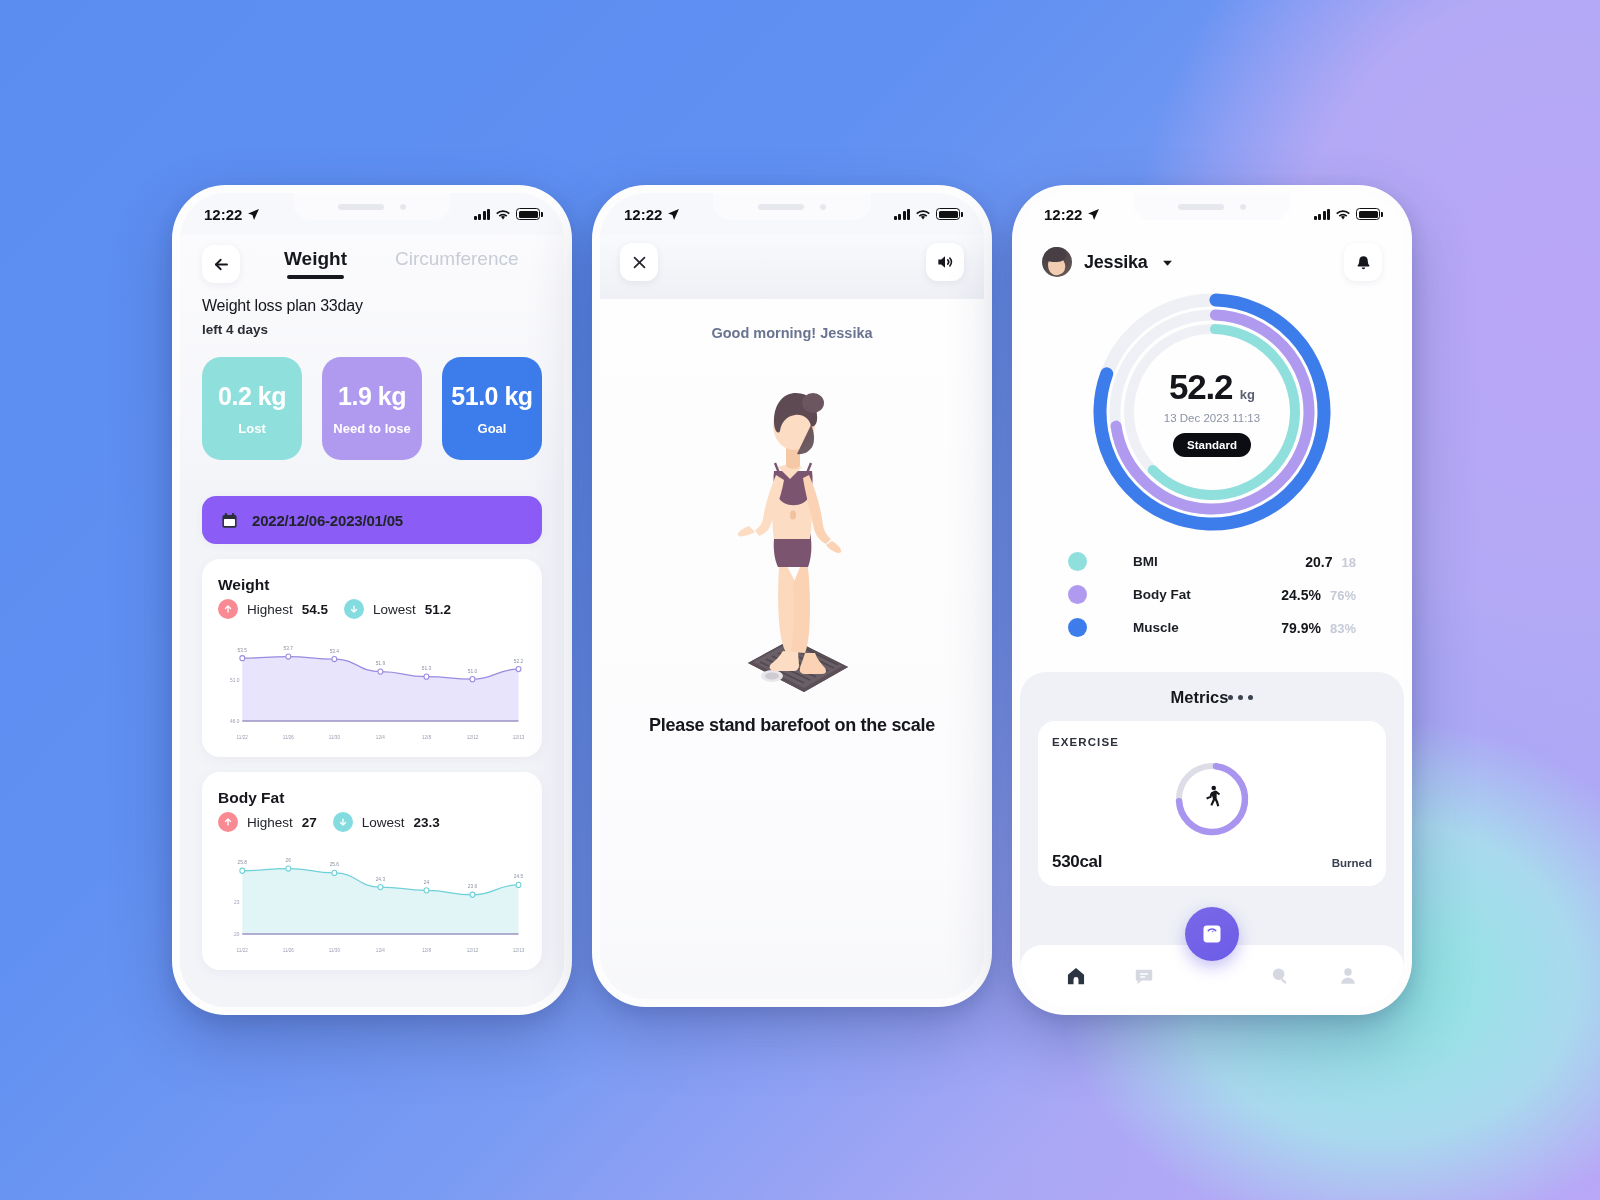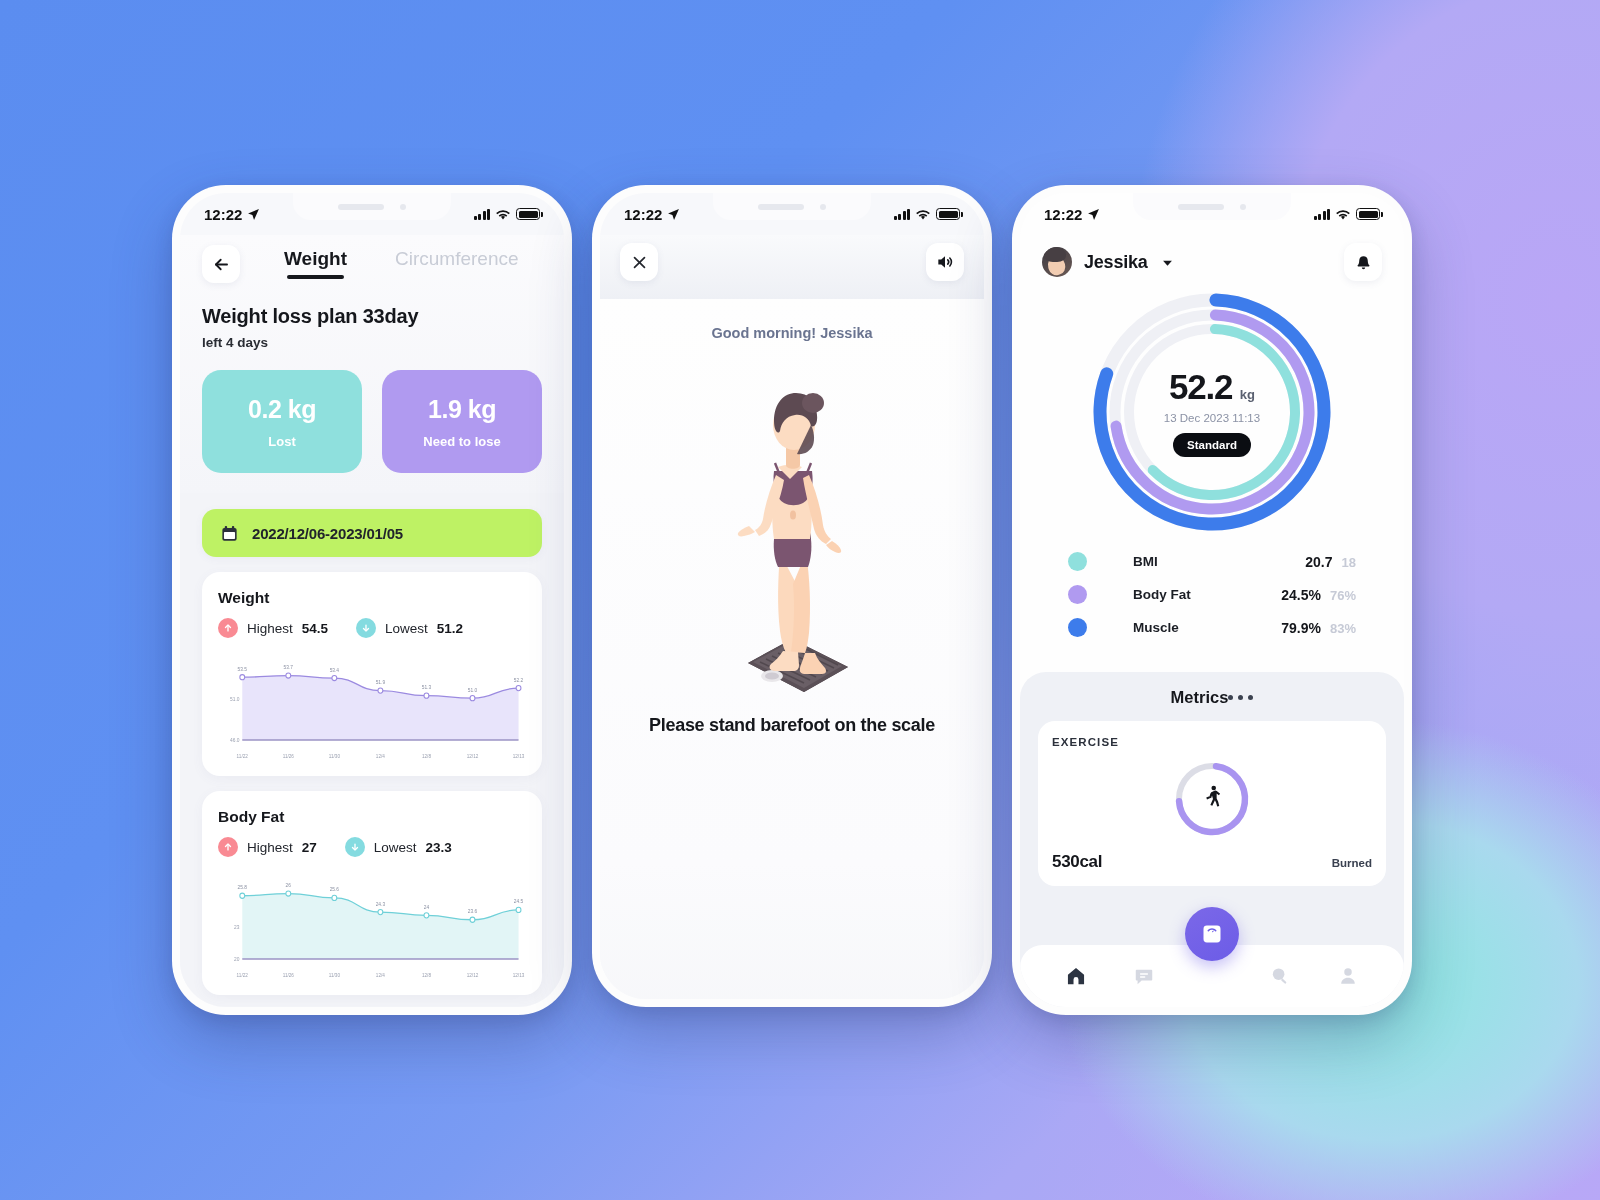--- a/index.html
+++ b/index.html
@@ -70,44 +70,44 @@
     display: flex; align-items: center; justify-content: center;
     box-shadow: 0 2px 7px rgba(100,110,150,.10); cursor: pointer; flex: none;
   }
   .tabs { display: flex; gap: 48px; margin-left: 44px; padding-top: 3px; }
   .tab { font-size: 19px; color: #c8ccd6; font-weight: 500; cursor: pointer; position: relative; padding-bottom: 9px; }
   .tab.active { color: #16181d; font-weight: bold; }
   .tab.active::after {
     content:''; position:absolute; left:3px; right:3px; bottom:0;
     height:4px; background:#16181d; border-radius: 2px;
   }
-  .plan-title { font-size: 20px; font-weight: bold; color: #15171c; letter-spacing: -.2px; margin-top: 8px; }
+  .plan-title { font-size: 16px; font-weight: normal; color: #15171c; letter-spacing: -.2px; }
   .plan-sub { font-size: 13.5px; font-weight: bold; color: #2a2d34; margin-top: 7px; }
   .stat-row { display: flex; gap: 20px; margin-top: 20px; }
   .stat-card {
     flex: 1; height: 103px; border-radius: 19px;
     display: flex; flex-direction: column; align-items: center; justify-content: center;
     color: #fff; cursor: pointer;
   }
   .stat-val { font-size: 25px; font-weight: bold; letter-spacing: -.5px; }
   .stat-lbl { font-size: 13px; font-weight: bold; margin-top: 10px; }
 
   .p1-body { background: #f3f4f8; padding: 16px 22px 0; height: 100%; }
   .date-pill {
-    background: #bef264; border-radius: 14px; height: 48px;
+    background: #8b5cf6; border-radius: 14px; height: 48px;
     display: flex; align-items: center; gap: 13px; padding: 0 18px;
     box-shadow: 0 2px 8px rgba(100,110,150,.06); cursor: pointer;
   }
   .date-txt { font-size: 15px; font-weight: bold; color: #21242b; letter-spacing: -.2px; }
   .chart-card {
     background: #fff; border-radius: 18px; padding: 17px 16px 10px;
     margin-top: 15px; box-shadow: 0 3px 12px rgba(100,110,150,.06);
   }
   .chart-title { font-size: 15.5px; font-weight: bold; color: #15171c; }
-  .hl-row { display: flex; gap: 28px; margin-top: 11px; align-items: center; }
+  .hl-row { display: flex; gap: 16px; margin-top: 5px; align-items: center; }
   .hl { display: flex; align-items: center; gap: 9px; }
   .hl-dot { width: 20px; height: 20px; border-radius: 50%; display:flex; align-items:center; justify-content:center; flex: none; }
   .hl-dot.up { background: #f98a93; }
   .hl-dot.down { background: #84dbe0; }
   .hl-lbl { font-size: 13.5px; color: #22252c; font-weight: 500; }
   .hl-num { font-size: 13.5px; color: #15171c; font-weight: bold; }
   .chart-wrap { position: relative; margin-top: 10px; }
   .chart-wrap svg { display: block; width: 100%; }
 
   
@@ -250,20 +250,24 @@
       <div class="plan-sub">left 4 days</div>
 
       <div class="stat-row">
         <div class="stat-card" style="background:#8fe0dd">
           <div class="stat-val">0.2 kg</div>
           <div class="stat-lbl">Lost</div>
         </div>
         <div class="stat-card" style="background:#b09af0">
           <div class="stat-val">1.9 kg</div>
           <div class="stat-lbl">Need to lose</div>
+        </div>
+        <div class="stat-card" style="background:#3d7ceb">
+          <div class="stat-val">51.0 kg</div>
+          <div class="stat-lbl">Goal</div>
         </div>
       </div>
     </div>
 
     <div class="p1-body">
       <div class="date-pill">
         <svg width="19" height="19" viewBox="0 0 24 24">
           <rect x="3" y="5" width="18" height="16" rx="2.5" fill="#2b303a"></rect>
           <rect x="5" y="10" width="14" height="9" rx="1" fill="#fff"></rect>
           <rect x="6" y="2.5" width="3" height="4" rx="1.2" fill="#2b303a"></rect>

